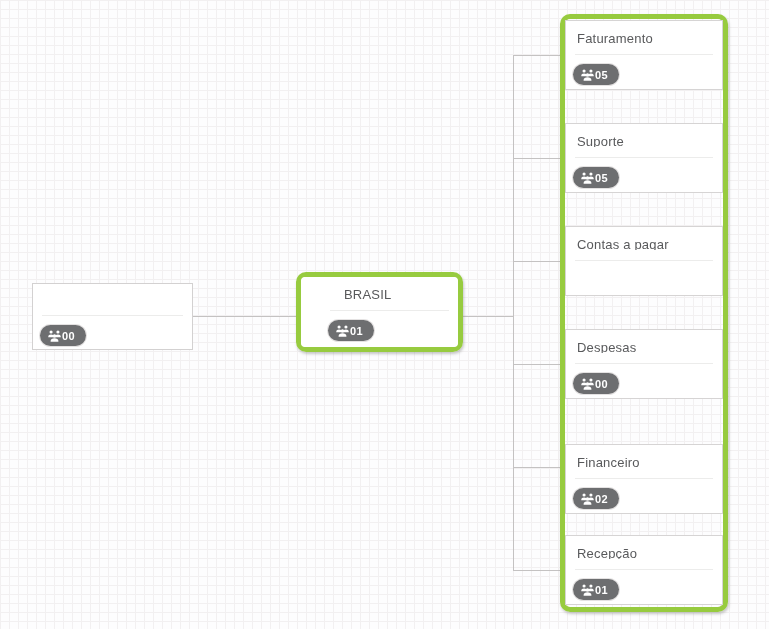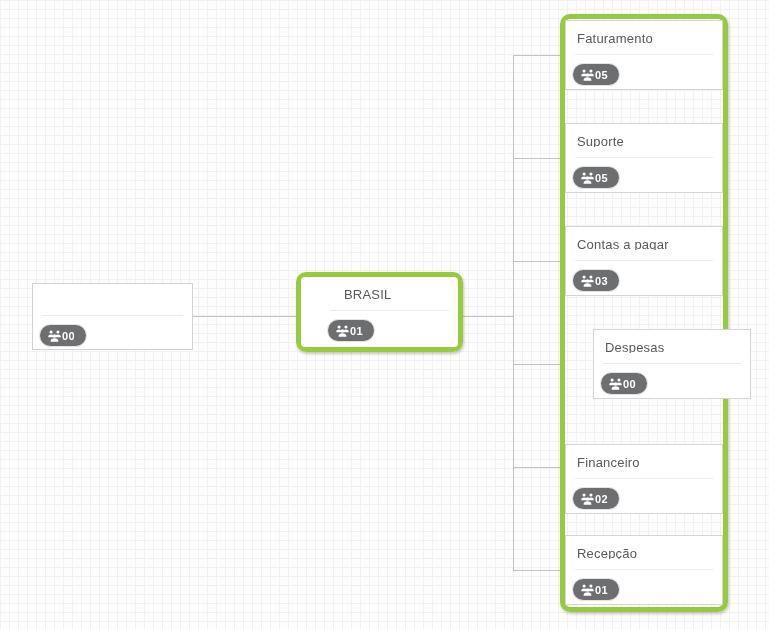--- a/index.html
+++ b/index.html
@@ -167,40 +167,23 @@
               </svg>
           </span>
           <span class="badge-count">05</span>
         </div>
       </div>
     </div>
 
     <div class="dept-card" style="top:207px;">
       <div class="node-title">Contas a pagar</div>
       <div class="divider"></div>
-      <div class="badge-row">
-        <div class="badge">
-          <span class="badge-icon">
-            <svg viewBox="0 0 24 19" width="15" height="12" aria-hidden="true">
-                <g fill="#ffffff">
-                  <circle cx="6.5" cy="3" r="2.5"></circle>
-                  <circle cx="17.5" cy="3" r="2.5"></circle>
-                  <path d="M2 10.5c0-2.3 2-3.6 4.5-3.6s4.5 1.3 4.5 3.6v.8H2z"></path>
-                  <path d="M13 10.5c0-2.3 2-3.6 4.5-3.6s4.5 1.3 4.5 3.6v.8h-9z"></path>
-                  <circle cx="12" cy="9.6" r="2.8"></circle>
-                  <path d="M5.8 17.2c0-2.6 2.8-4.1 6.2-4.1s6.2 1.5 6.2 4.1v1.3H5.8z"></path>
-                </g>
-              </svg>
-          </span>
-          <span class="badge-count">03</span>
-        </div>
-      </div>
-    </div>
-
-    <div class="dept-card" style="top:310px;margin-left:28px;">
+    </div>
+
+    <div class="dept-card" style="top:310px;">
       <div class="node-title">Despesas</div>
       <div class="divider"></div>
       <div class="badge-row">
         <div class="badge">
           <span class="badge-icon">
             <svg viewBox="0 0 24 19" width="15" height="12" aria-hidden="true">
                 <g fill="#ffffff">
                   <circle cx="6.5" cy="3" r="2.5"></circle>
                   <circle cx="17.5" cy="3" r="2.5"></circle>
                   <path d="M2 10.5c0-2.3 2-3.6 4.5-3.6s4.5 1.3 4.5 3.6v.8H2z"></path>

